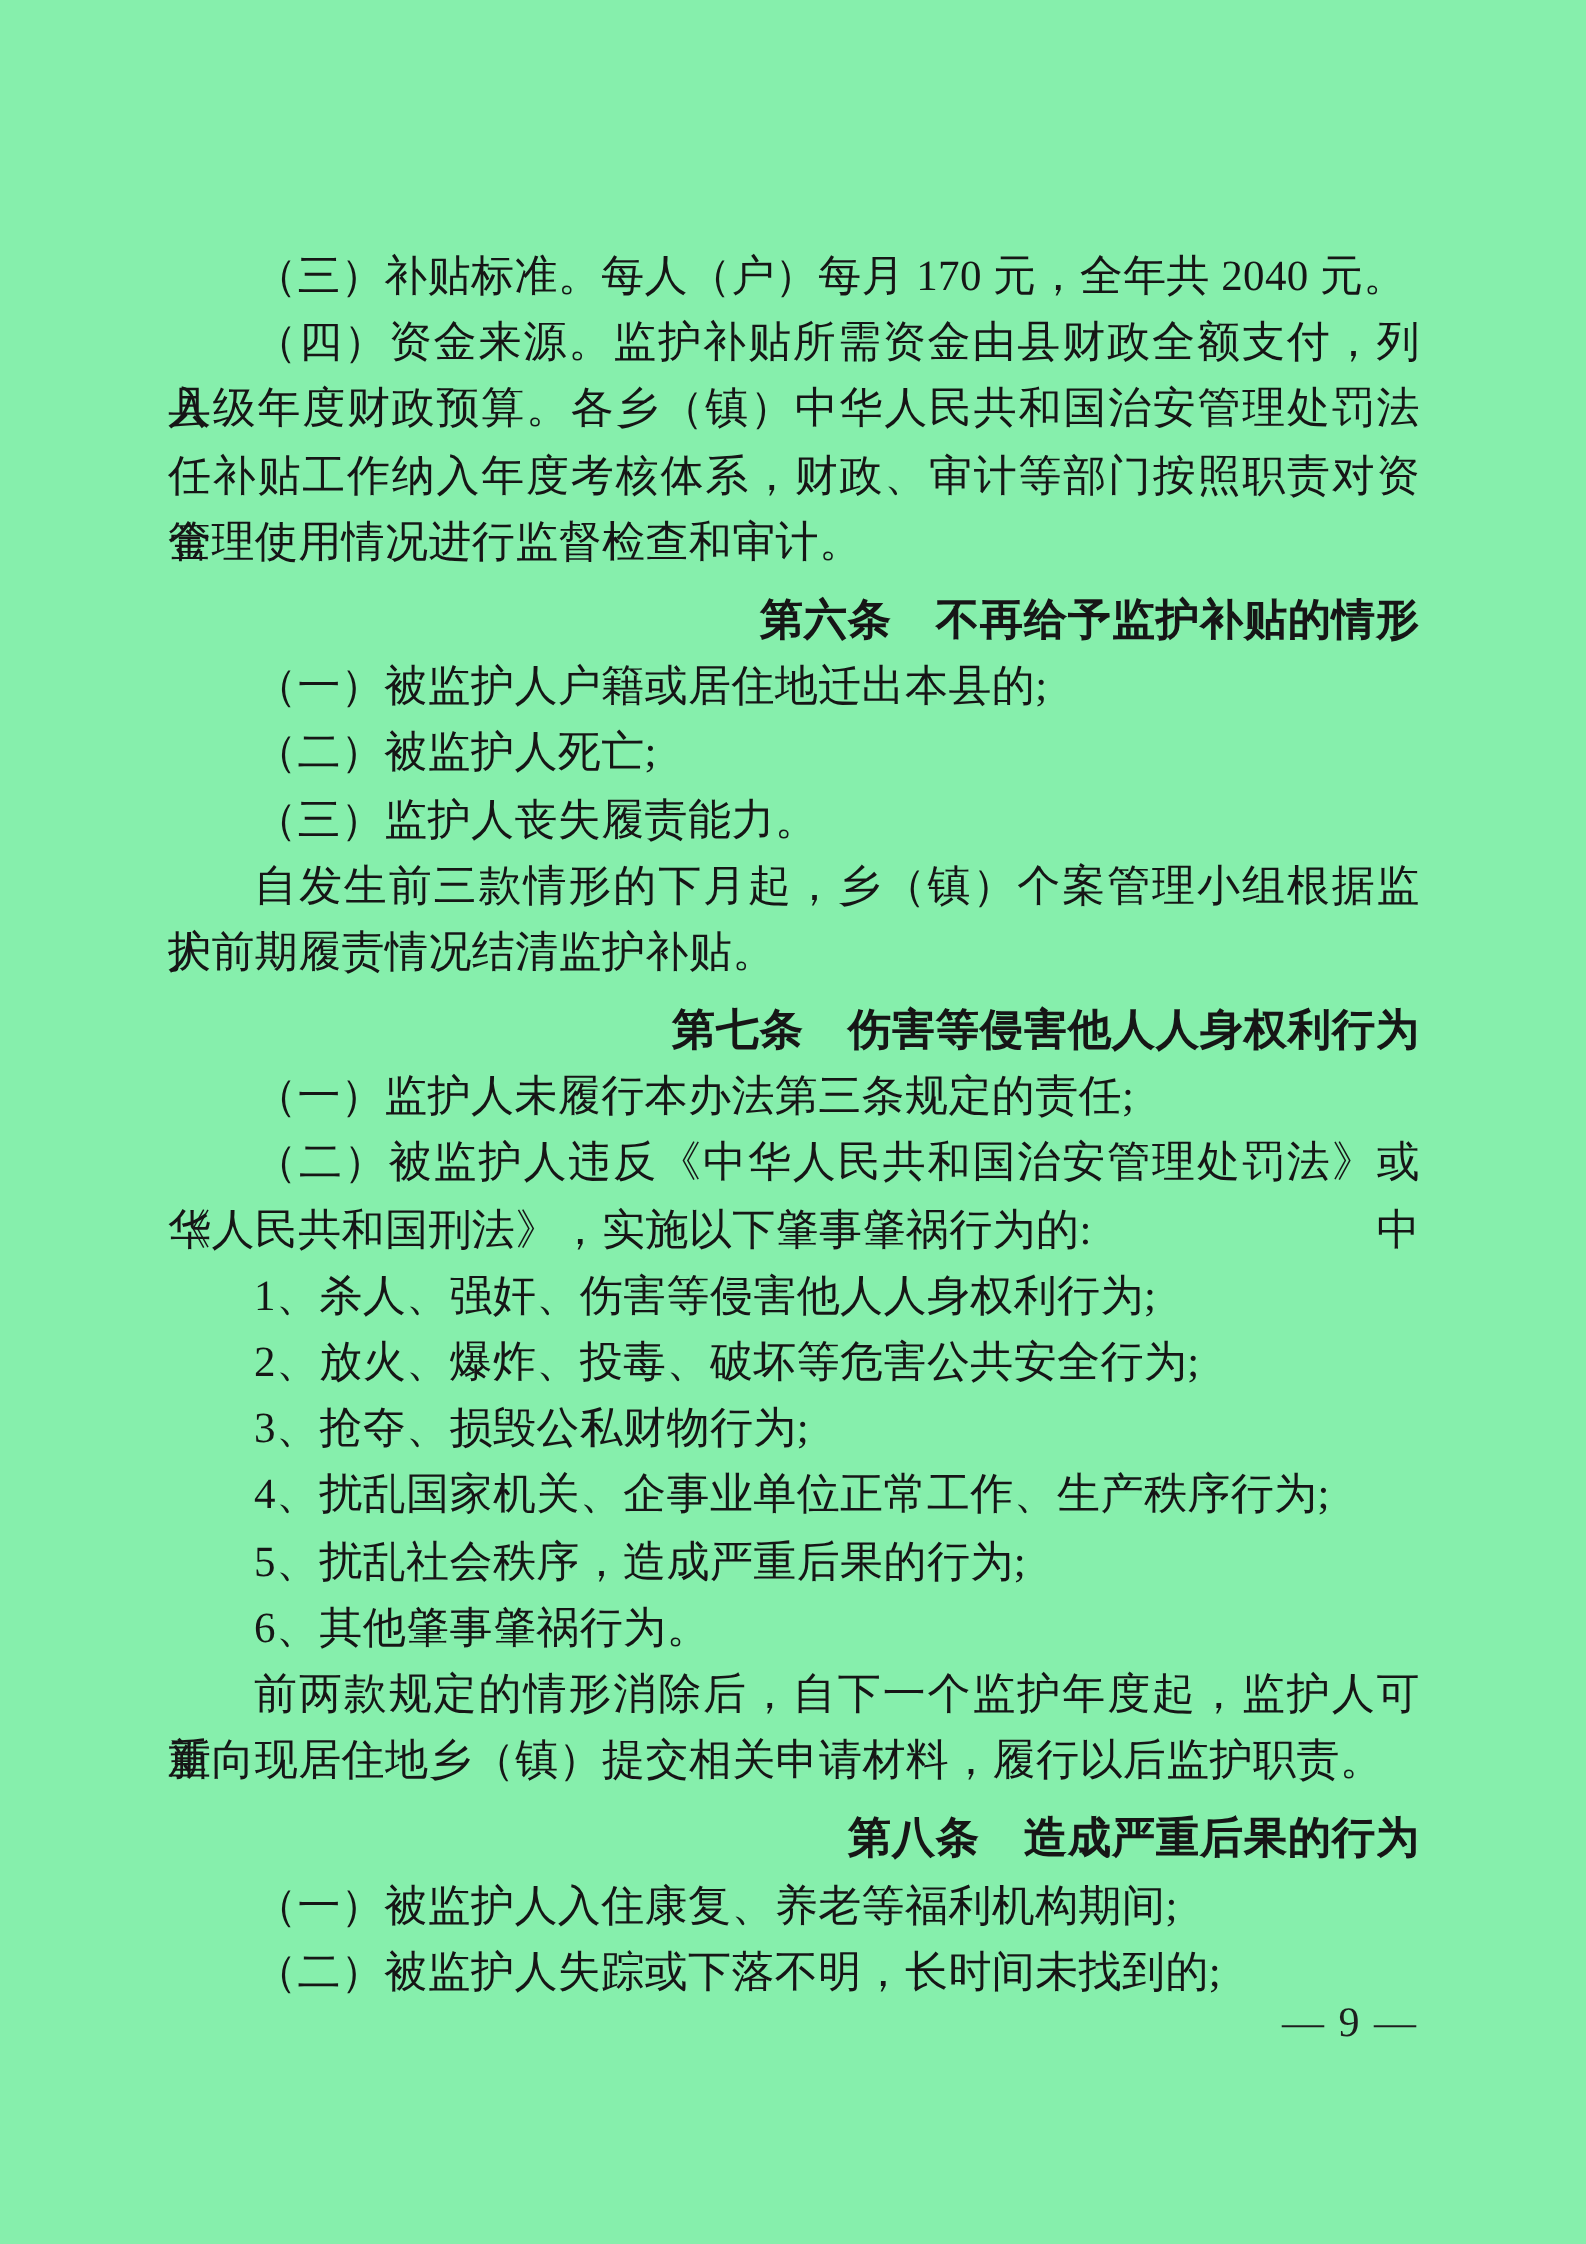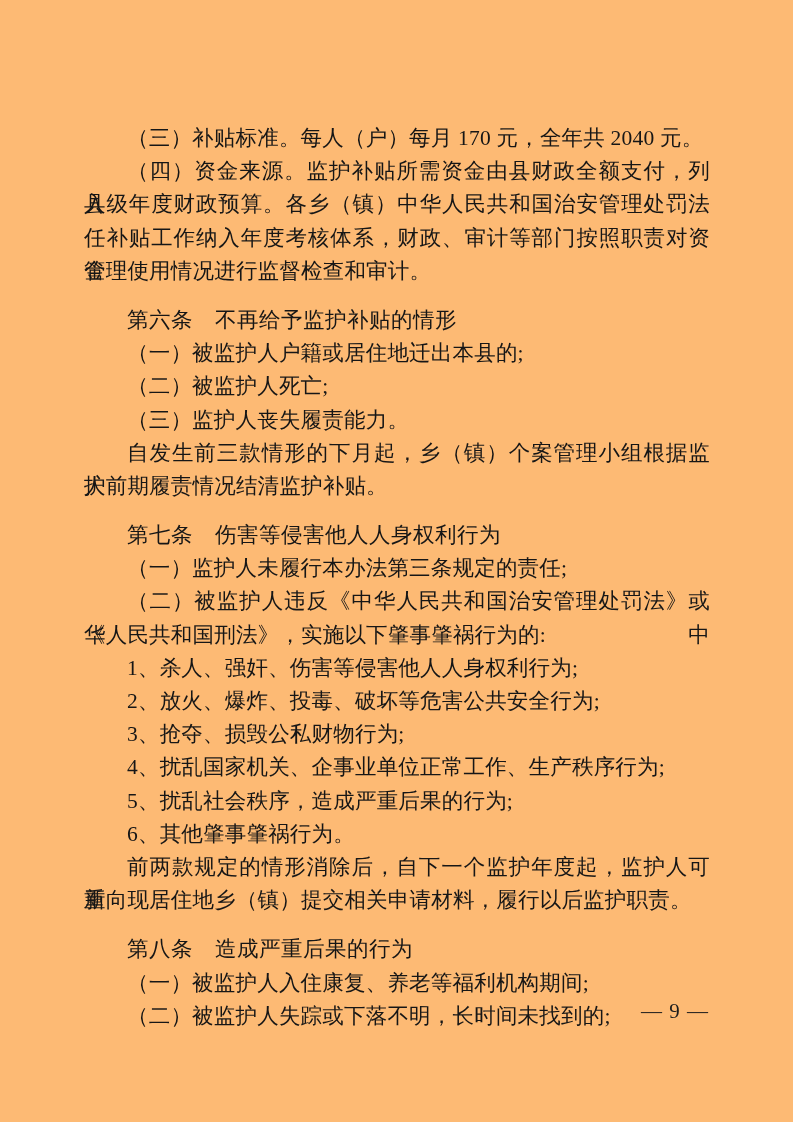--- a/index.html
+++ b/index.html
@@ -12,21 +12,21 @@
     height: 1122px;
     position: relative;
     overflow: hidden;
     font-family: "Liberation Serif", serif;
   }
   .page {
     position: absolute;
     left: 0; top: 0;
     width: 793px;
     height: 1122px;
-    background: #fdba74;
+    background: #86efac;
   }
   .text-block {
     position: absolute;
     left: 84px;
     top: 122px;
     width: 626px;
     color: #161616;
     font-size: 21.5px;
   }
   .line {
@@ -38,23 +38,24 @@
   .line.indent {
     text-indent: 43px;
   }
   .line.justify {
     white-space: normal;
     text-align: justify;
     text-align-last: justify;
   }
   .line.heading {
     font-family: "Liberation Sans", sans-serif;
-    font-weight: 400;
-    margin-top: 16px;
+    font-weight: 700;
+    margin-top: 6px;
     letter-spacing: 0.5px;
+    text-align: right;
   }
   .page-number {
     position: absolute;
     top: 999px;
     right: 84px;
     color: #1e1e1e;
     font-size: 21px;
     line-height: 24px;
     letter-spacing: 1px;
     font-family: "Liberation Serif", serif;

